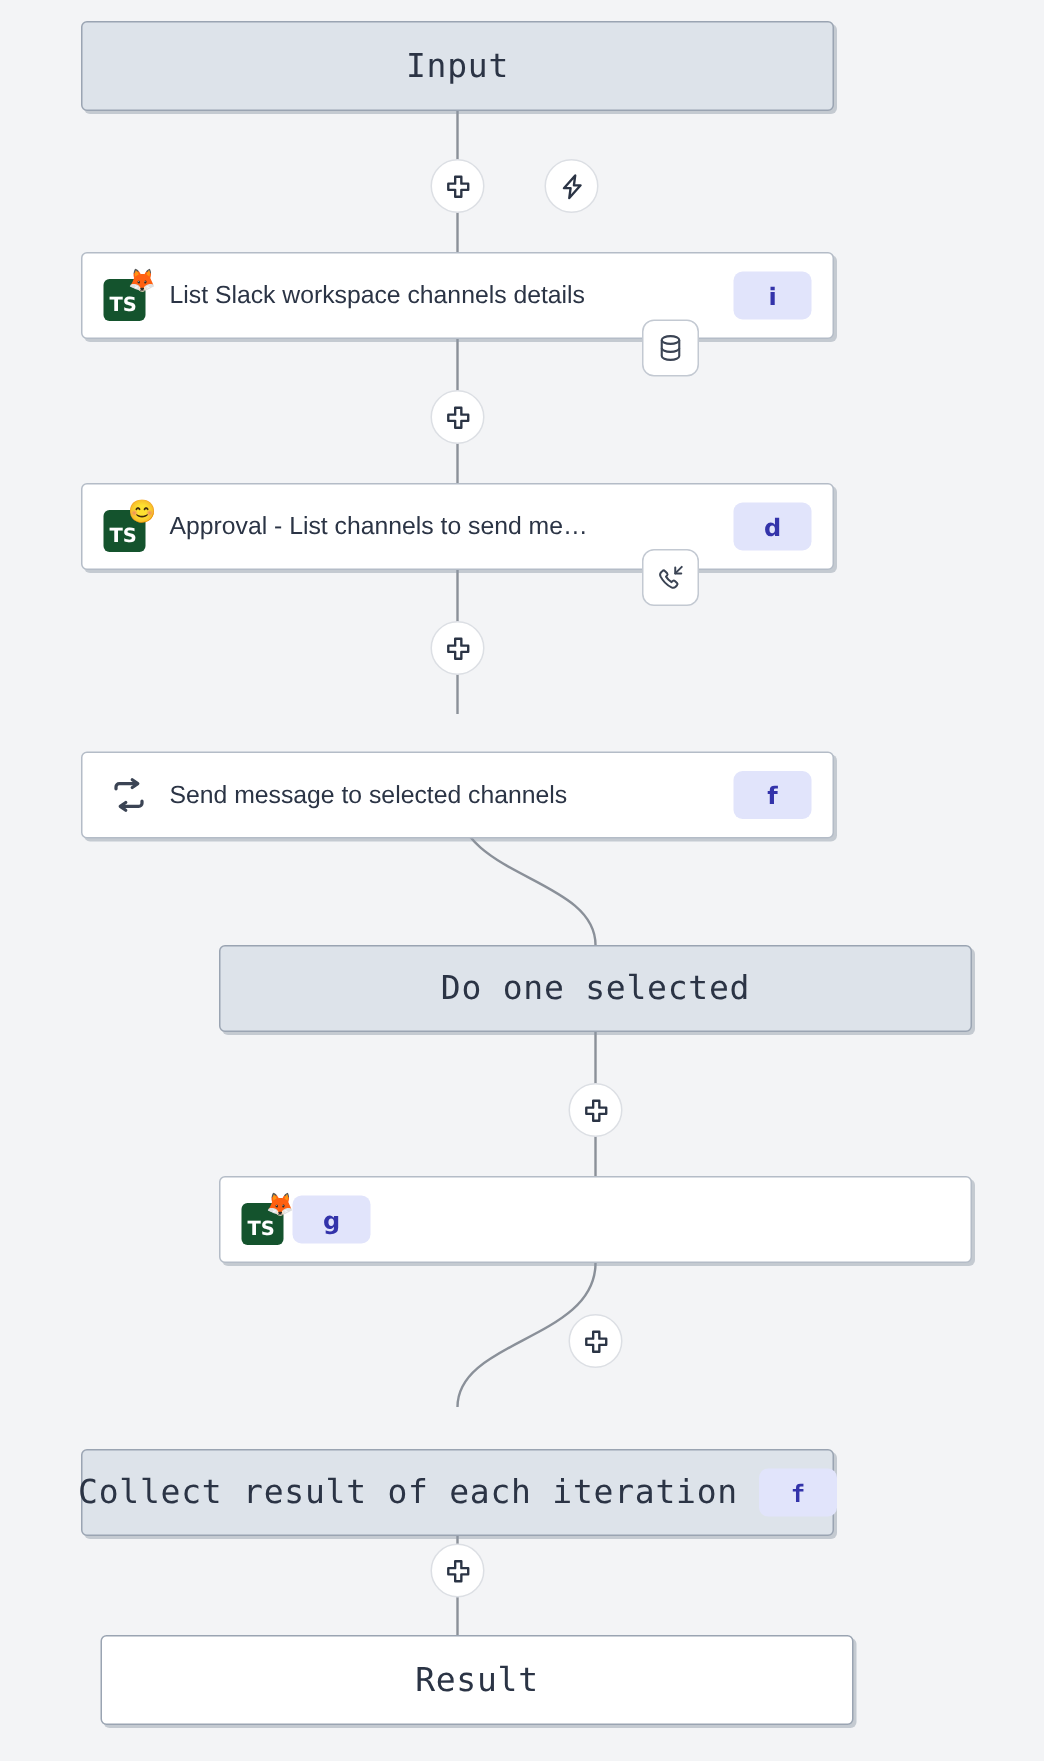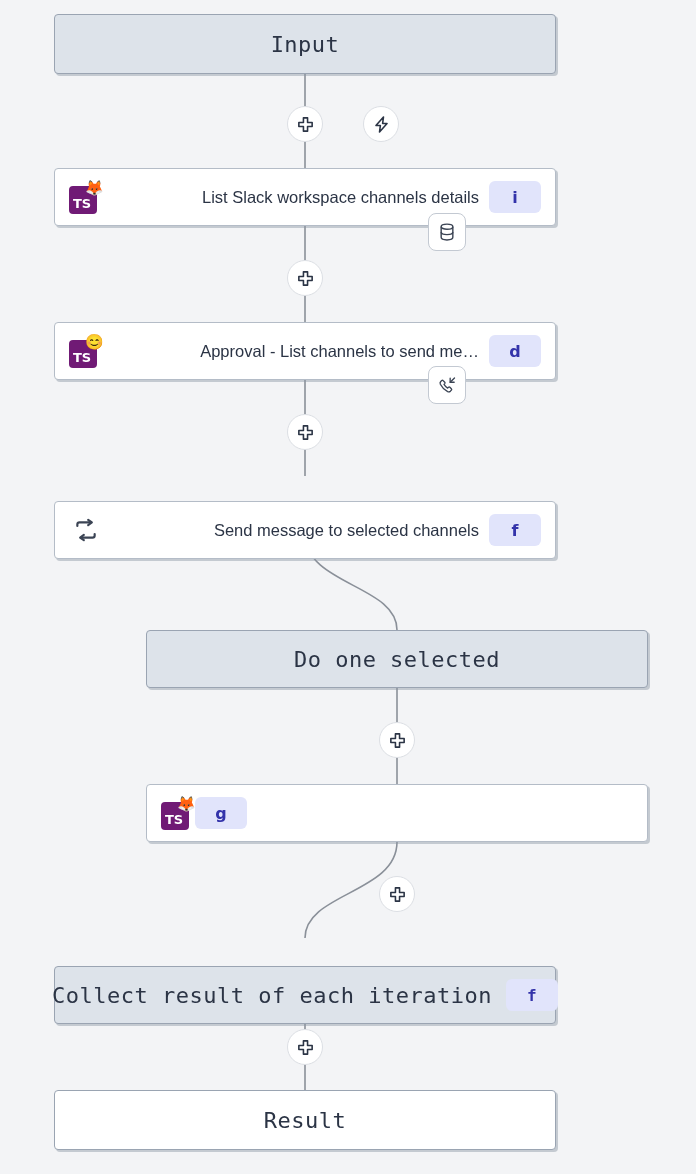--- a/index.html
+++ b/index.html
@@ -44,39 +44,39 @@
 
   .mono-title{
     font-family:"DejaVu Sans Mono","Liberation Mono",monospace;
     font-size:22px;
     letter-spacing:.5px;
     color:#2b3445;
     white-space:nowrap;
   }
   .step-title{
     flex:1 1 auto;
-    text-align:right;
+    text-align:left;
     font-size:16.5px;
     color:#2b3445;
     white-space:nowrap;
     overflow:hidden;
     text-overflow:ellipsis;
     padding:0 10px;
   }
 
   
   .lang-icon{
     position:relative;
     flex:0 0 auto;
     width:34px;height:34px;
   }
   .ts-square{
     position:absolute;left:0;top:6px;
     width:28px;height:28px;
-    background:#701a75;
+    background:#14532d;
     border-radius:4px;
     display:flex;align-items:flex-end;justify-content:flex-start;
   }
   .ts-square span{
     font-family:"DejaVu Sans","Liberation Sans",sans-serif;
     font-weight:bold;font-size:13px;color:#ffffff;
     line-height:1;padding:0 0 4px 4px;
   }
   .emoji-badge{
     position:absolute;right:-2px;top:-2px;
@@ -260,17 +260,17 @@
     <span class="mono-title">Collect result of each iteration</span>
     <span class="letter-badge mono-badge" style="margin-left:14px;">f</span>
   </div>
 
   <div class="circle-btn" style="left:287px;top:1029px;">
     <svg width="19" height="19" viewBox="0 0 24 24" fill="none">
       <path d="M9.4 3.6h5.2v5.8h5.8v5.2h-5.8v5.8H9.4v-5.8H3.6V9.4h5.8z" stroke="#2b3445" stroke-width="2" stroke-linejoin="round"></path>
     </svg>
   </div>
 
-  <div class="node result" style="left:54px;top:1090px;width:502px;height:60px;">
+  <div class="node result" style="left:67px;top:1090px;width:502px;height:60px;">
     <span class="mono-title">Result</span>
   </div>
 
 </div>
 
 </body></html>

